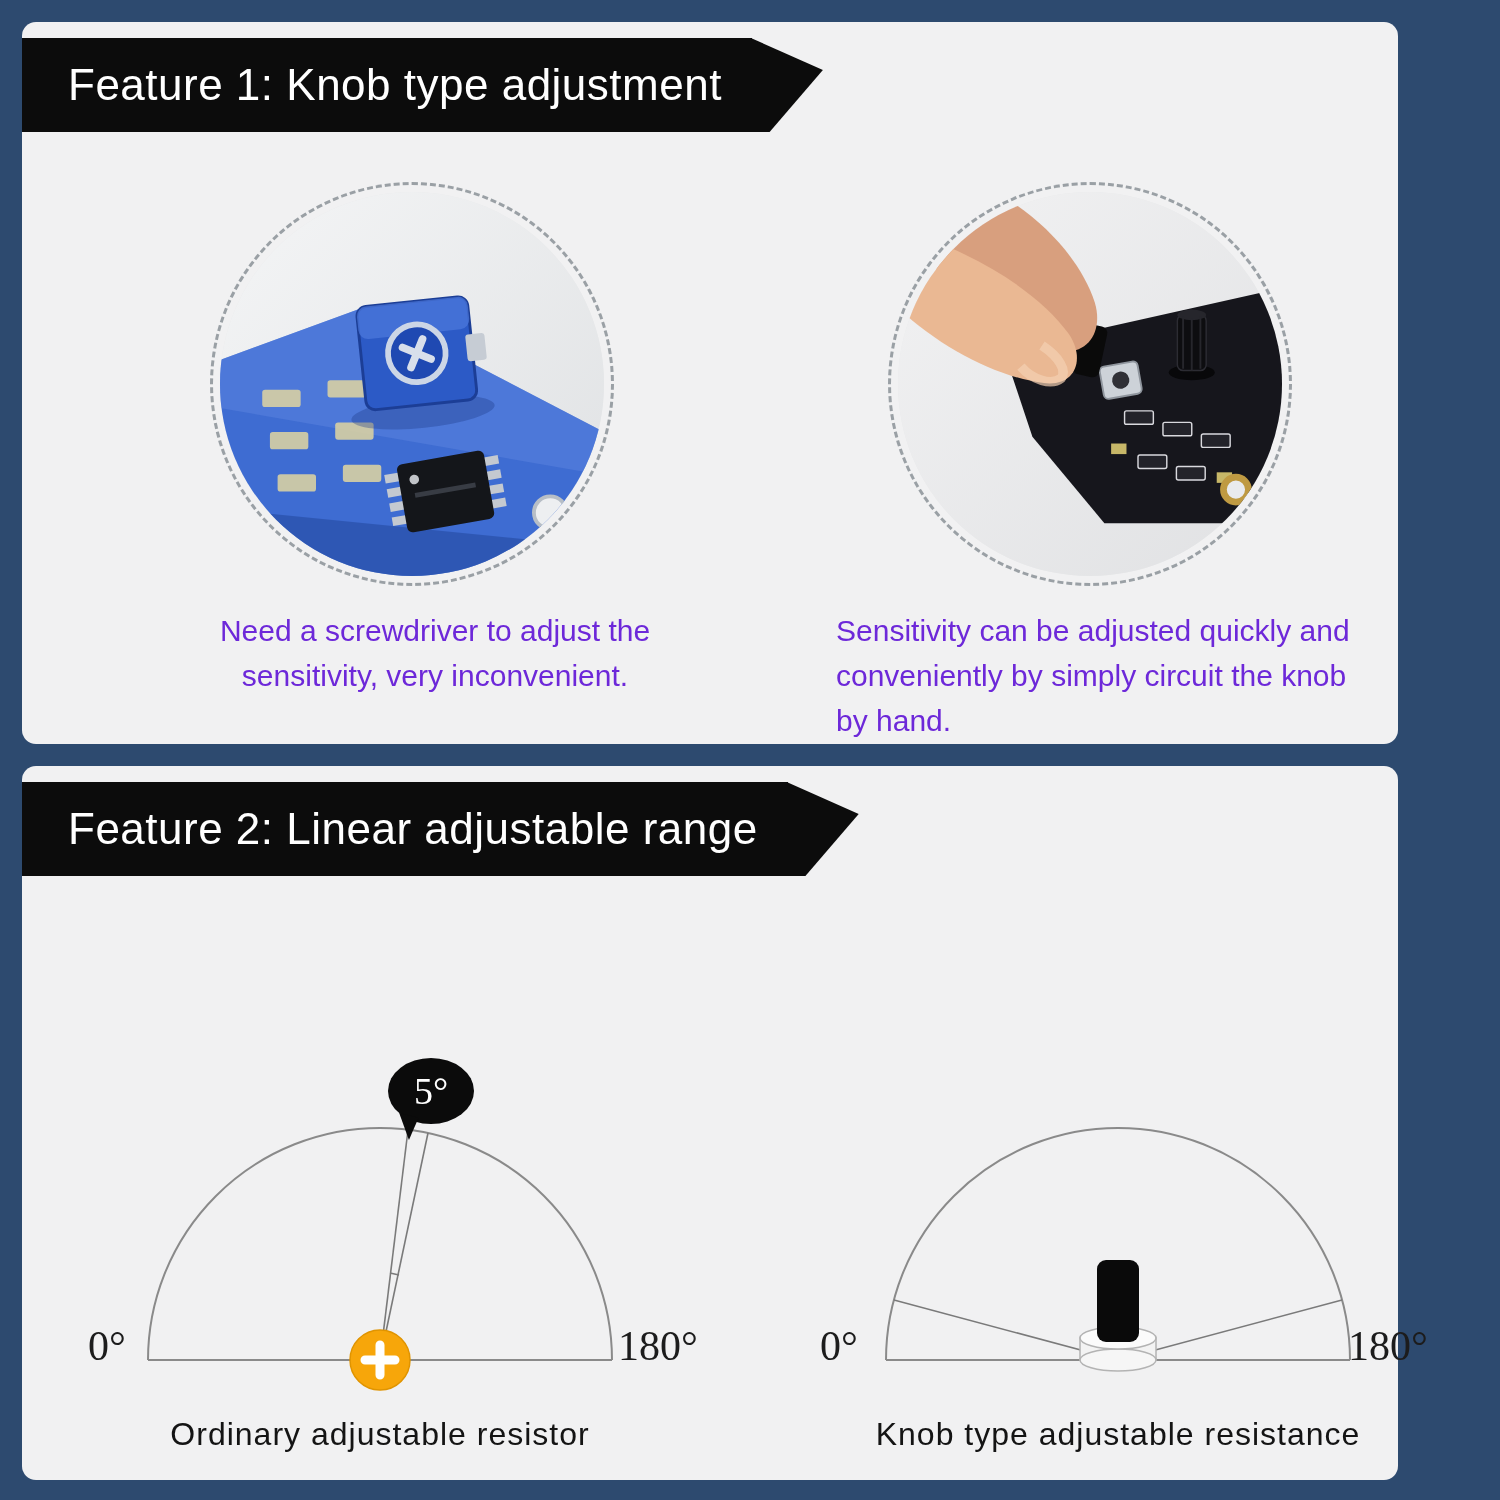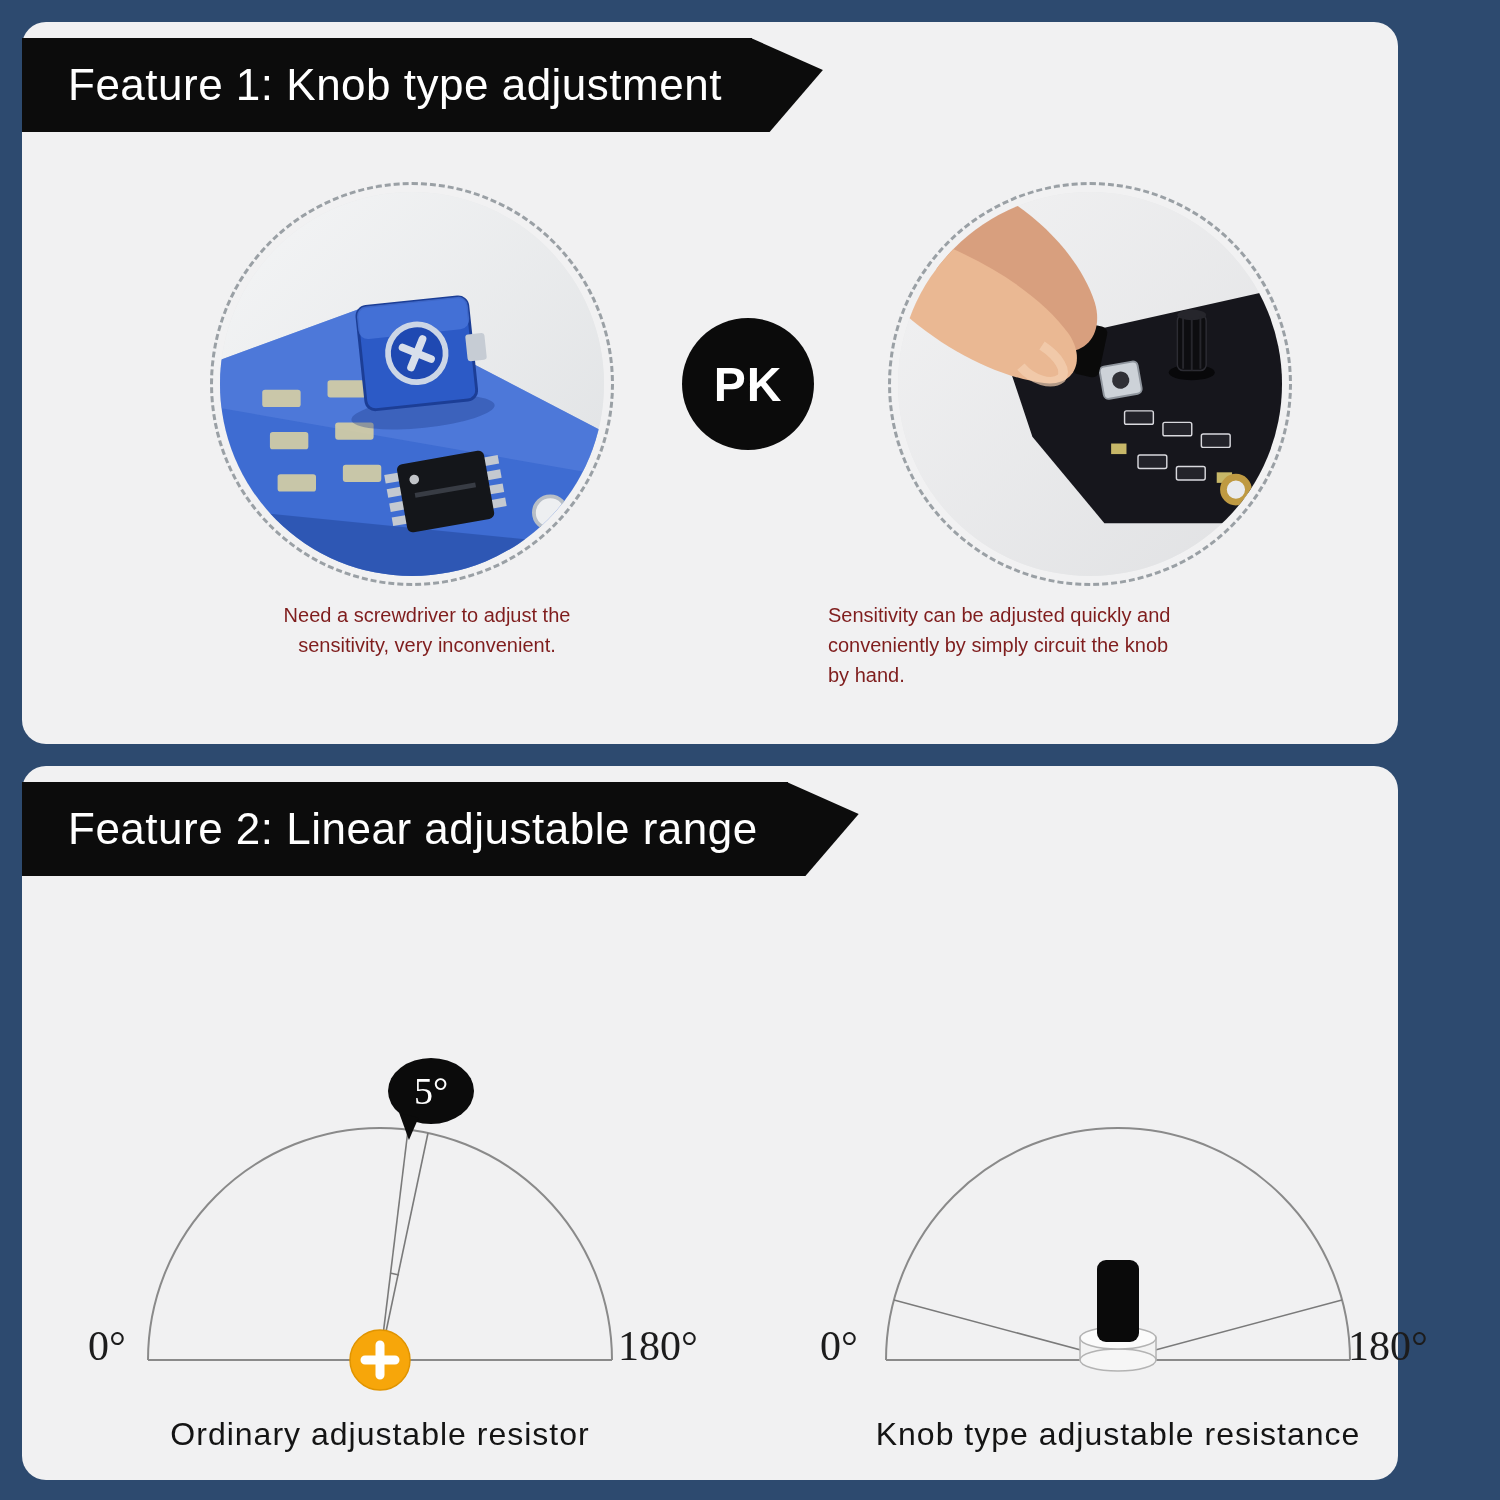--- a/index.html
+++ b/index.html
@@ -2,21 +2,21 @@
 <html><head>
 <meta charset="utf-8">
 <style>
   html,body { margin:0; padding:0; background:#2d4a6f; }
   .page {
     position:relative; width:1500px; height:1500px; background:#2d4a6f;
     font-family:"Liberation Sans", sans-serif; overflow:hidden;
   }
   .panel {
     position:absolute; left:22px; width:1376px;
-    background:#f1f1f2; border-radius:24px;
+    background:#f1f1f2; border-radius:14px;
   }
   .panel1 { top:22px;  height:722px; }
   .panel2 { top:766px; height:714px; }
 
   
   .banner { position:absolute; left:0; top:16px; height:94px; display:flex; }
   .banner-body {
     background:#0c0c0c; color:#ffffff; display:flex; align-items:center;
     padding:0 30px 0 46px; font-size:44px; font-weight:500; letter-spacing:0.5px;
     white-space:nowrap;
@@ -39,21 +39,21 @@
   .photo-right { left:866px; top:160px; }
 
   .pk-badge {
     position:absolute; left:660px; top:296px; width:132px; height:132px;
     border-radius:50%; background:#0b0b0b; color:#fff;
     display:flex; align-items:center; justify-content:center;
     font-size:48px; font-weight:600; letter-spacing:1px;
   }
 
   .caption {
-    position:absolute; margin:0; font-size:20px; color:#7f1d1d;
+    position:absolute; margin:8px; font-size:30px; color:#6d28d9;
     line-height:1.5; white-space:pre-line;
   }
   .caption-left  { left:150px; top:578px; width:510px; text-align:center; }
   .caption-right { left:806px; top:578px; width:600px; text-align:left; }
 
   .paragraph {
     position:absolute; margin:0; left:44px; top:120px; width:1392px;
     font-size:27px; line-height:1.45; color:#3e3e3e; white-space:pre-line;
   }
 
@@ -149,23 +149,20 @@
             </g>
             <rect x="-46" y="-36" width="92" height="72" rx="6" fill="#14161a"></rect>
             <circle cx="-30" cy="-18" r="5" fill="#dfe3e8" opacity="0.85"></circle>
             <rect x="-32" y="-4" width="64" height="5" fill="#383c44"></rect>
           </g>
           <circle cx="344" cy="334" r="17" fill="#edeff1" stroke="#b7bec6" stroke-width="4"></circle>
         </svg>
       </div>
     </div>
 
-    <div class="pk-badge">
-      <span>PK</span>
-    </div>
 
     <div class="photo-ring photo-right">
       <div class="photo-circle">
         <svg viewBox="0 0 400 400">
           <defs>
             <linearGradient id="pbg2" x1="0" y1="0" x2="1" y2="1">
               <stop offset="0" stop-color="#f2f2f3"></stop>
                 <stop offset="1" stop-color="#e0e1e3"></stop>
             </linearGradient>
           </defs>

